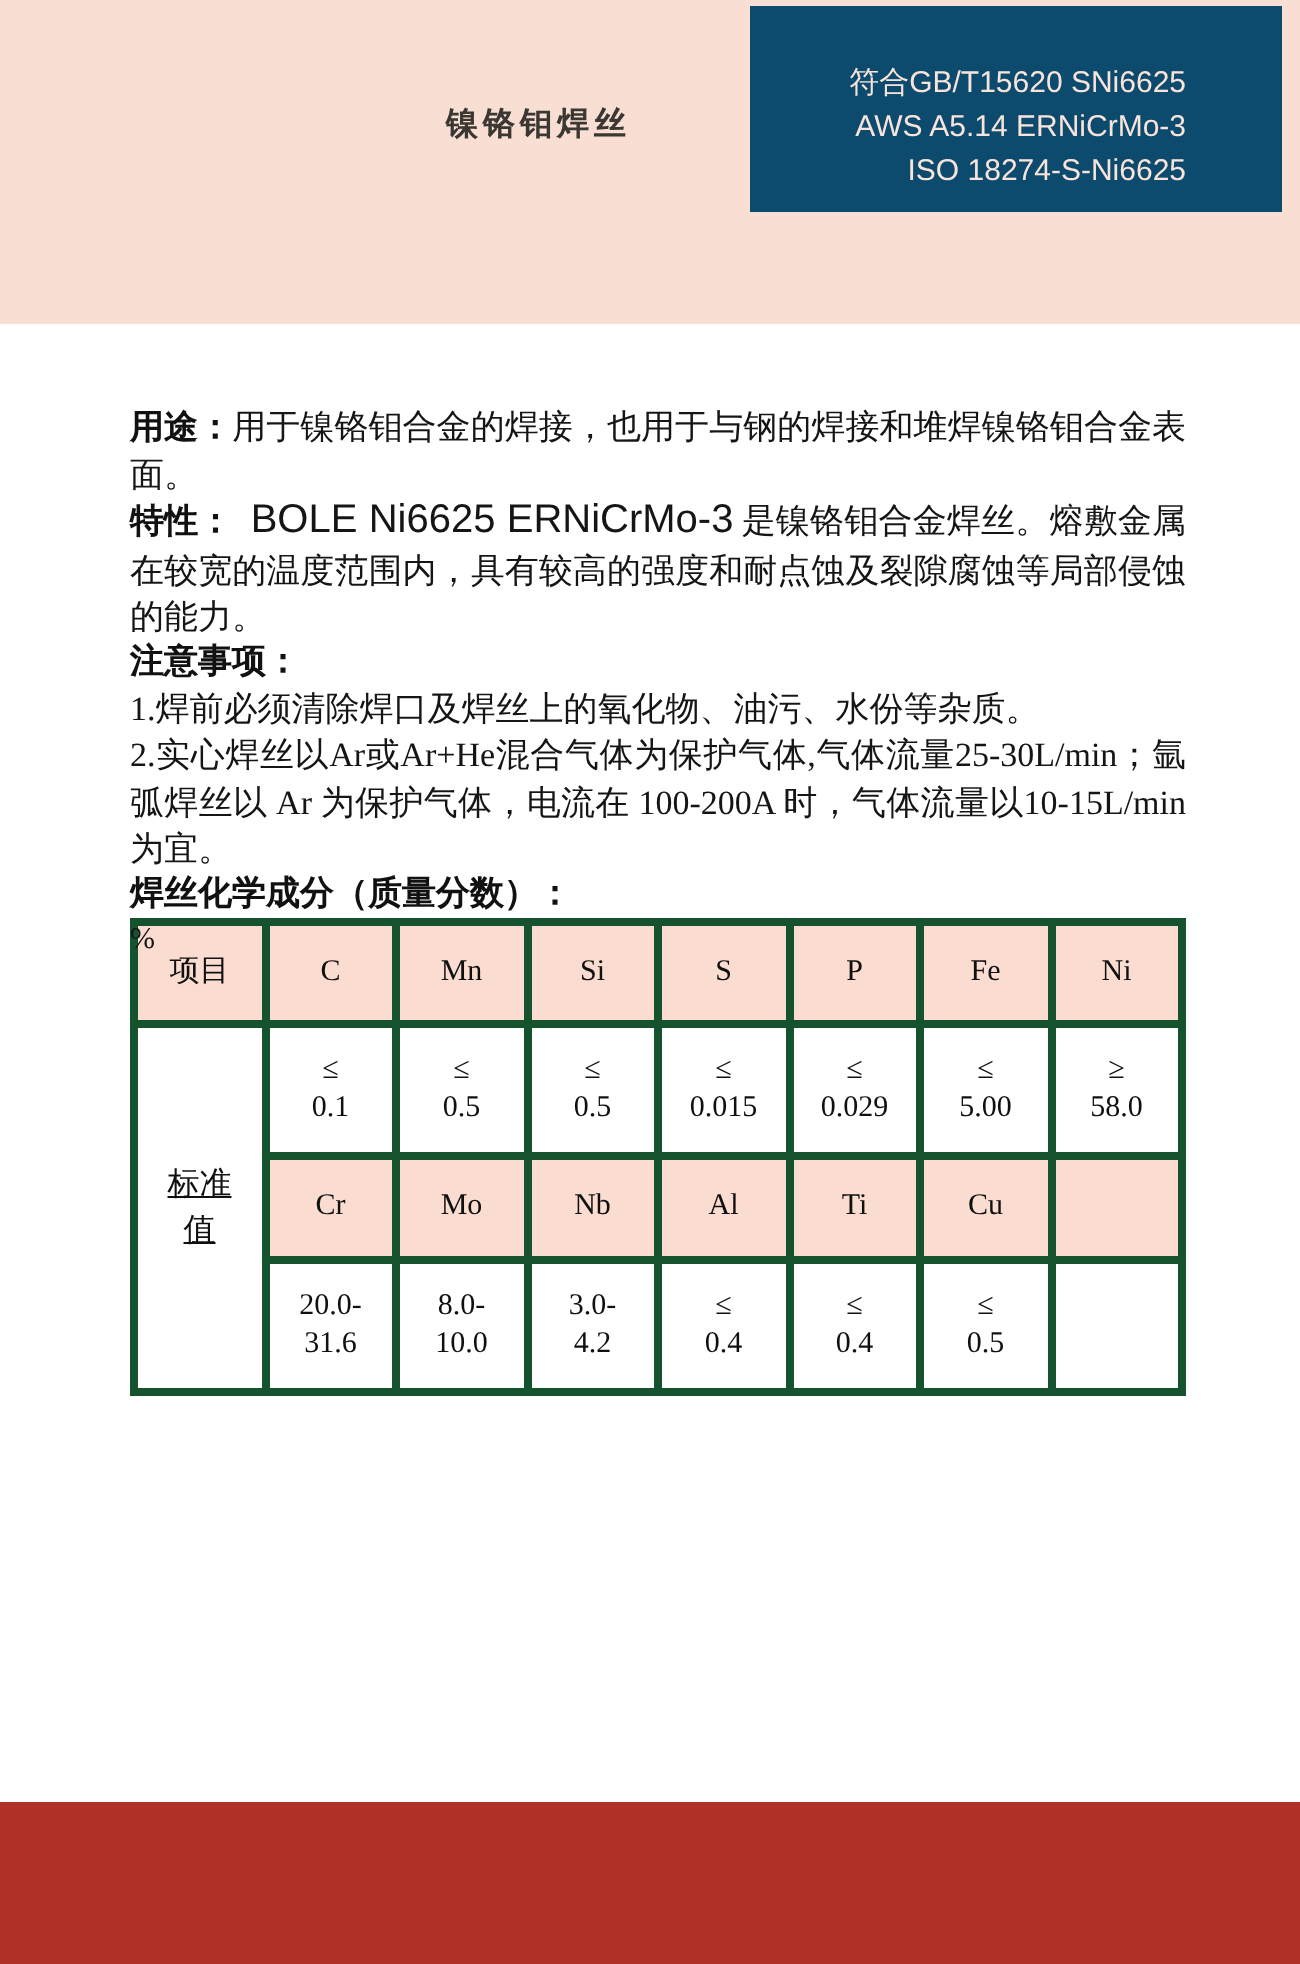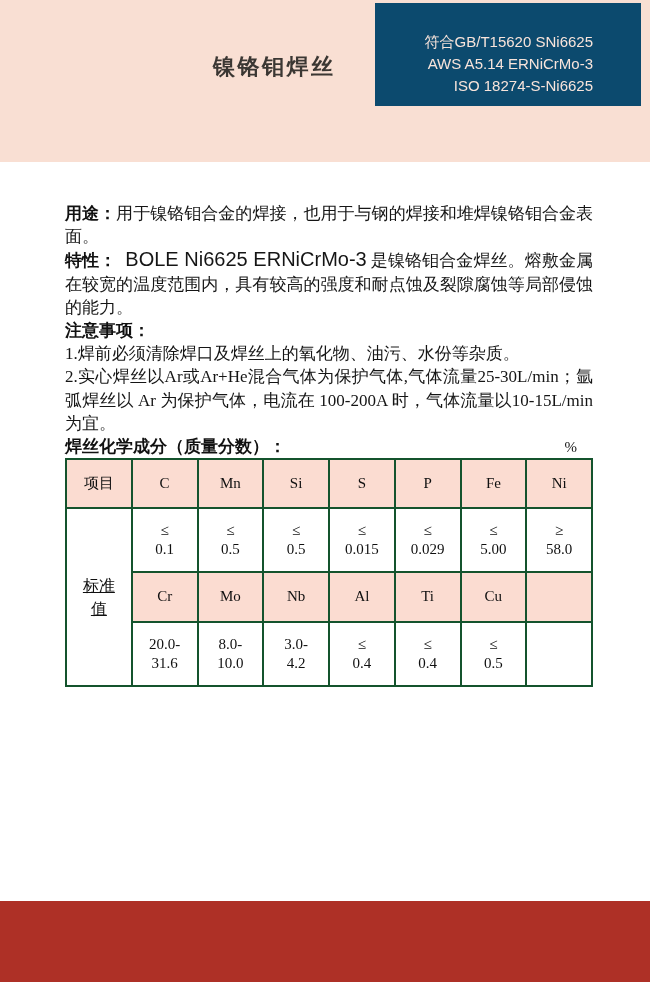--- a/index.html
+++ b/index.html
@@ -8,23 +8,23 @@
     position:relative; width:650px; height:982px; margin:0 auto;
     background:#ffffff; overflow:hidden;
     font-family:"Liberation Serif","DejaVu Serif",serif; color:#151515;
   }
   
   .top-band {
     position:absolute; left:0; top:0; width:650px; height:162px;
     background:#F9DFD3;
   }
   .page-title {
-    position:absolute; left:213px; top:52px;
+    position:absolute; left:223px; top:52px;
     font-family:"DejaVu Sans","Liberation Sans",sans-serif;
-    font-size:22px; font-weight:700; letter-spacing:2.5px; color:#3b3733;
+    font-size:16px; font-weight:700; letter-spacing:2.5px; color:#3b3733;
     white-space:nowrap;
   }
   .standards-box {
     position:absolute; left:375px; top:3px; width:266px; height:103px;
     background:#0c4a6e;
     color:#F8E4DB; text-align:right;
     padding:28px 48px 0 10px;
     font-family:"Liberation Sans","DejaVu Sans",sans-serif;
     font-size:15px; line-height:22px; white-space:nowrap;
   }
@@ -38,29 +38,30 @@
     font-family:"DejaVu Sans","Liberation Sans",sans-serif;
     font-weight:700; color:#111;
   }
   .latin-brand {
     font-family:"Liberation Sans","DejaVu Sans",sans-serif;
     font-size:20px; margin:0 4px 0 9px;
   }
   .table-title-row {
     display:flex; justify-content:space-between; align-items:baseline;
     height:23.2px;
+    flex-direction:column;
   }
   .unit { font-size:15px; padding-right:16px; }
   
   table.chem {
     width:528px; border-collapse:collapse; table-layout:fixed;
     border:2px solid #2b2b2b;
     font-size:15px; text-align:center; color:#101010;
   }
-  table.chem td { border:2px solid #14532d; padding:12px; vertical-align:middle; }
+  table.chem td { border:4px solid #14532d; padding:12px; vertical-align:middle; }
   tr.pink td { background:#FBDCD1; }
   tr.hdr { height:19px; }
   tr.hdr2 { height:18px;text-align:center; }
   tr.val { height:39px; }
   tr.val2 { height:42px; }
   td.rowlabel { font-size:16px; background:#ffffff;text-decoration:underline; }
   .cell-line { line-height:19px; height:19px; }
   
   .bottom-band {
     position:absolute; left:0; top:901px; width:650px; height:81px;

